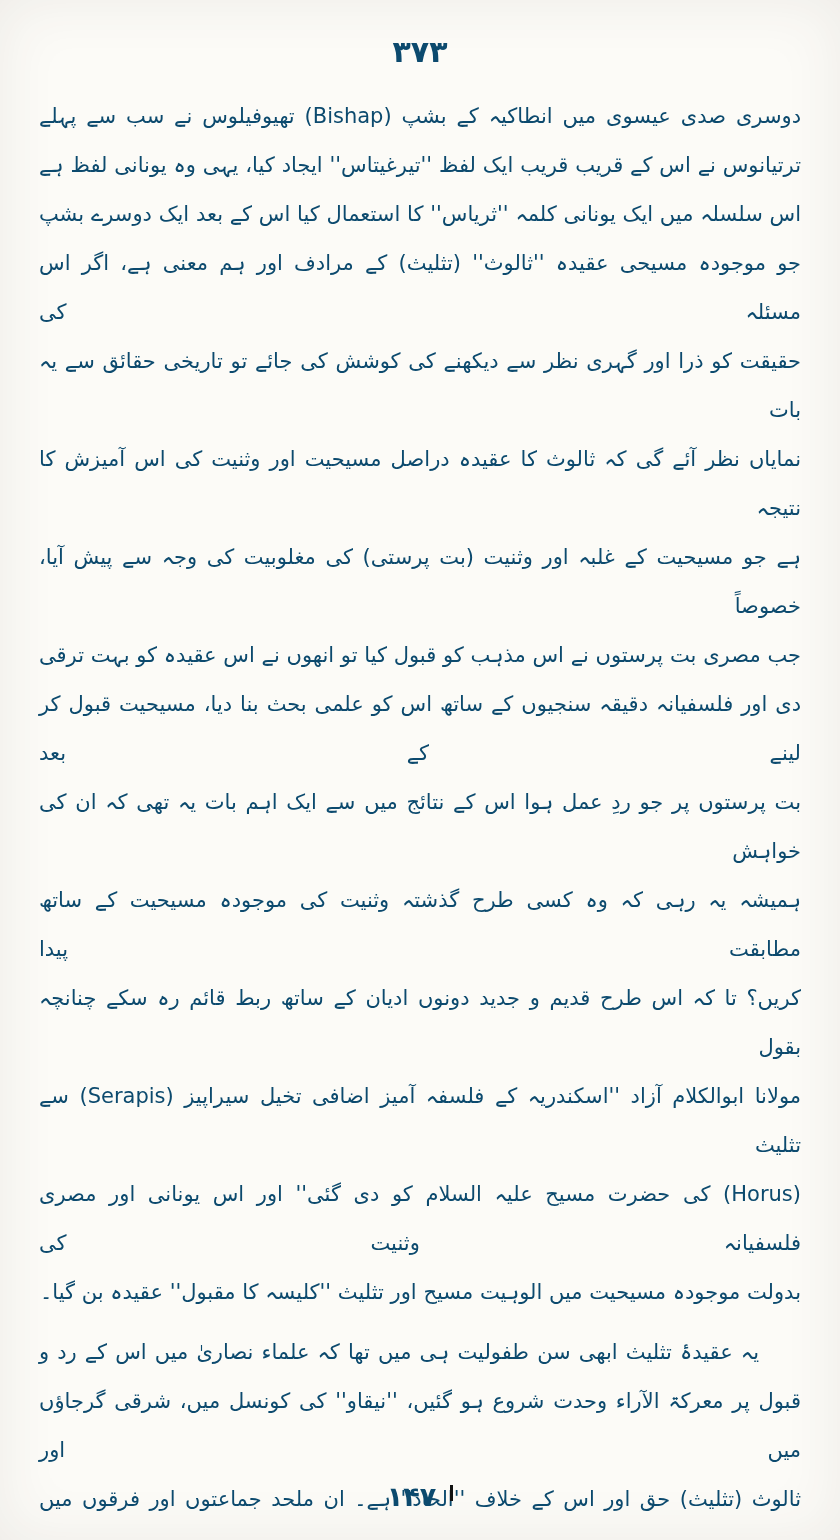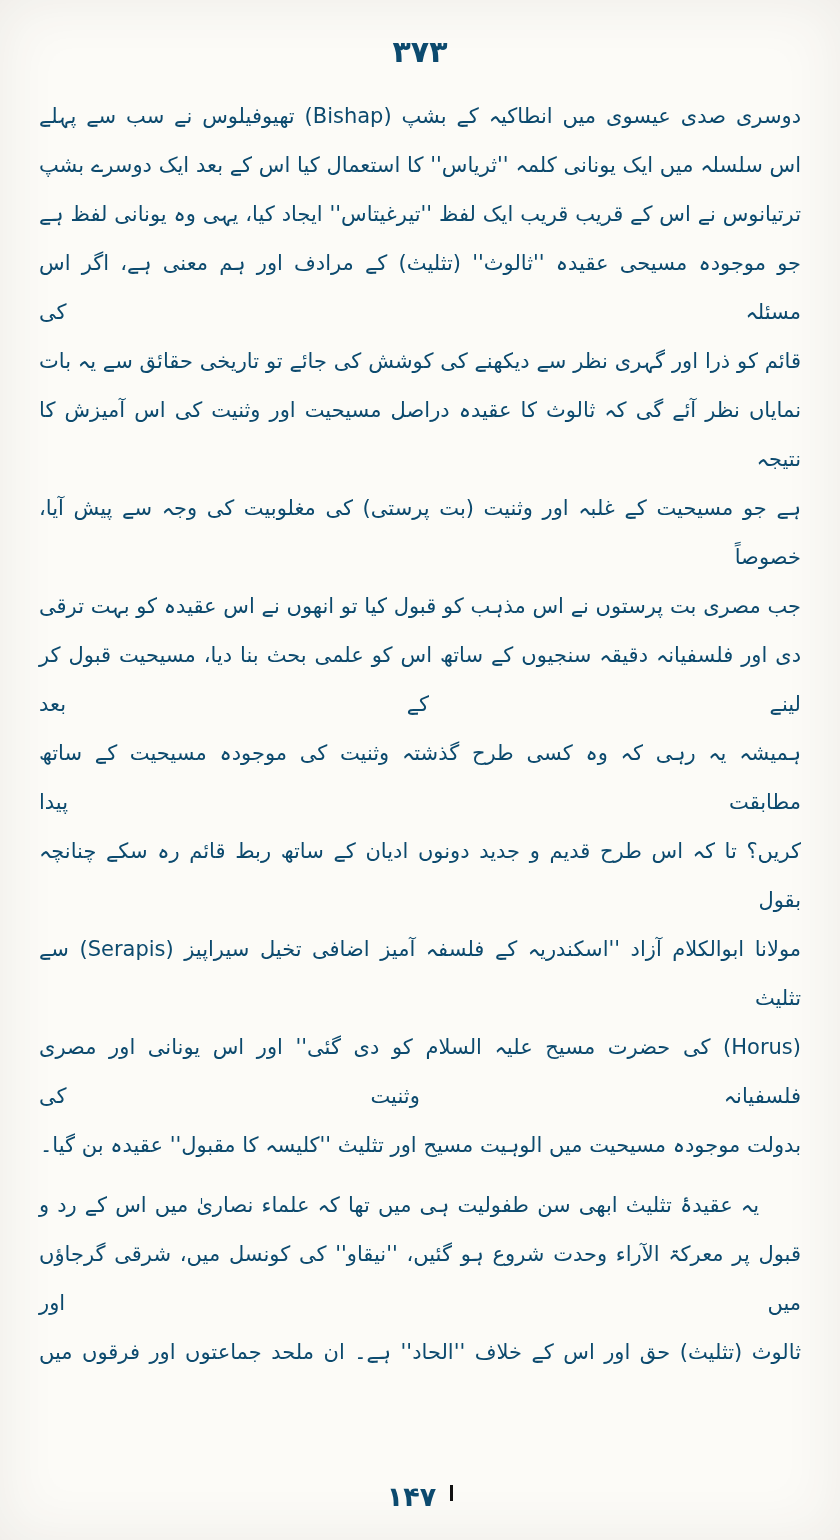--- a/index.html
+++ b/index.html
@@ -69,28 +69,29 @@
 <body>
 
 <div class="page">
 
   <div class="page-number-top">۳۷۳</div>
 
   <div class="text-block" dir="rtl">
 
     <div class="paragraph">
       <div class="line">دوسری صدی عیسوی میں انطاکیہ کے بشپ (Bishap) تھیوفیلوس نے سب سے پہلے</div>
+      <div class="line">ترتیانوس نے اس کے قریب قریب ایک لفظ ''تیرغیتاس'' ایجاد کیا، یہی وہ یونانی لفظ ہے</div>
       <div class="line">اس سلسلہ میں ایک یونانی کلمہ ''ثریاس'' کا استعمال کیا اس کے بعد ایک دوسرے بشپ</div>
-      <div class="line">ترتیانوس نے اس کے قریب قریب ایک لفظ ''تیرغیتاس'' ایجاد کیا، یہی وہ یونانی لفظ ہے</div>
       <div class="line">جو موجودہ مسیحی عقیدہ ''ثالوث'' (تثلیث) کے مرادف اور ہم معنی ہے، اگر اس مسئلہ کی</div>
-      <div class="line">قائم کو ذرا اور گہری نظر سے دیکھنے کی کوشش کی جائے تو تاریخی حقائق سے یہ بات</div>
+      <div class="line">حقیقت کو ذرا اور گہری نظر سے دیکھنے کی کوشش کی جائے تو تاریخی حقائق سے یہ بات</div>
       <div class="line">نمایاں نظر آئے گی کہ ثالوث کا عقیدہ دراصل مسیحیت اور وثنیت کی اس آمیزش کا نتیجہ</div>
       <div class="line">ہے جو مسیحیت کے غلبہ اور وثنیت (بت پرستی) کی مغلوبیت کی وجہ سے پیش آیا، خصوصاً</div>
       <div class="line">جب مصری بت پرستوں نے اس مذہب کو قبول کیا تو انھوں نے اس عقیدہ کو بہت ترقی</div>
       <div class="line">دی اور فلسفیانہ دقیقہ سنجیوں کے ساتھ اس کو علمی بحث بنا دیا، مسیحیت قبول کر لینے کے بعد</div>
+      <div class="line">بت پرستوں پر جو ردِ عمل ہوا اس کے نتائج میں سے ایک اہم بات یہ تھی کہ ان کی خواہش</div>
       <div class="line">ہمیشہ یہ رہی کہ وہ کسی طرح گذشتہ وثنیت کی موجودہ مسیحیت کے ساتھ مطابقت پیدا</div>
       <div class="line">کریں؟ تا کہ اس طرح قدیم و جدید دونوں ادیان کے ساتھ ربط قائم رہ سکے چنانچہ بقول</div>
       <div class="line">مولانا ابوالکلام آزاد ''اسکندریہ کے فلسفہ آمیز اضافی تخیل سیراپیز (Serapis) سے تثلیث</div>
       <div class="line">(Horus) کی حضرت مسیح علیہ السلام کو دی گئی'' اور اس یونانی اور مصری فلسفیانہ وثنیت کی</div>
       <div class="line para-last">بدولت موجودہ مسیحیت میں الوہیت مسیح اور تثلیث ''کلیسہ کا مقبول'' عقیدہ بن گیا۔</div>
     </div>
 
     <div class="paragraph">
       <div class="line indent">یہ عقیدۂ تثلیث ابھی سن طفولیت ہی میں تھا کہ علماء نصاریٰ میں اس کے رد و</div>
       <div class="line">قبول پر معرکۃ الآراء وحدت شروع ہو گئیں، ''نیقاو'' کی کونسل میں، شرقی گرجاؤں میں اور</div>

